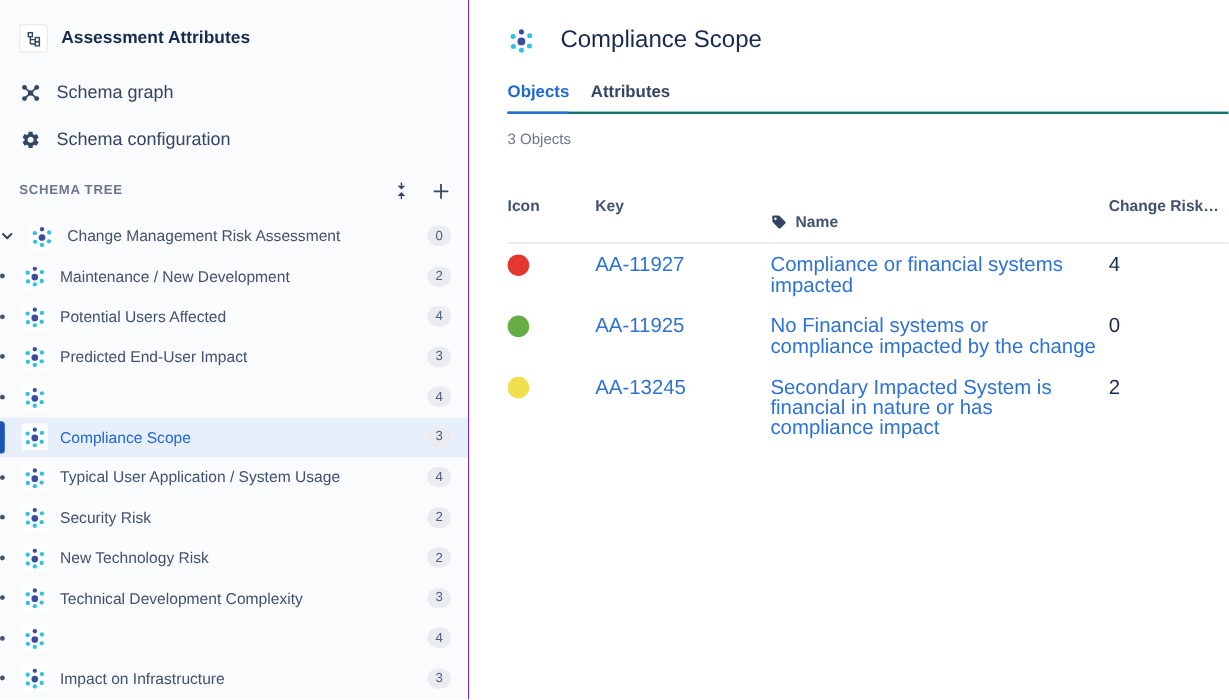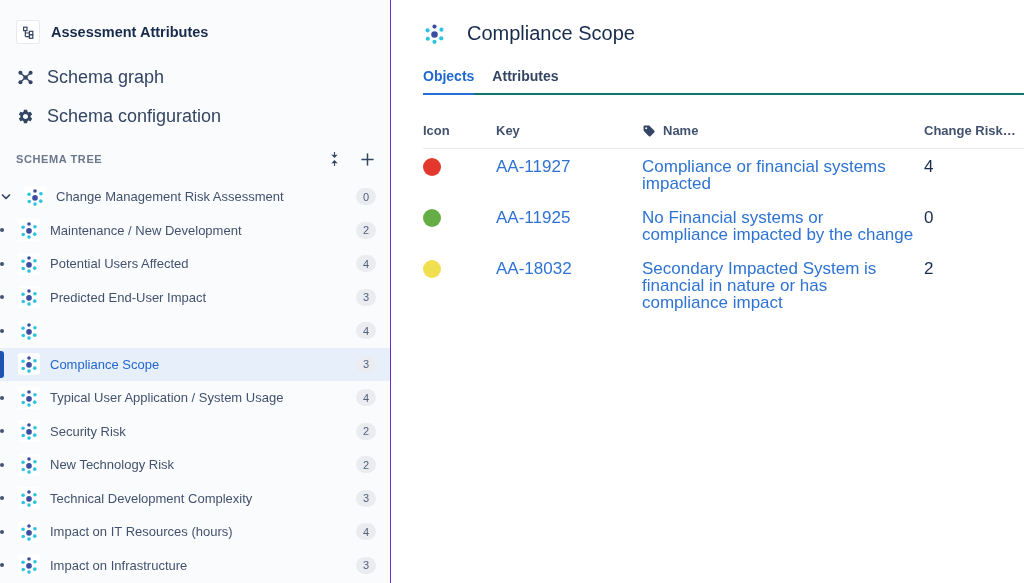--- a/index.html
+++ b/index.html
@@ -15,21 +15,21 @@
     width:391px; min-width:391px; background:#fafbfc;
     border-right:1px solid #6d28d9; display:flex; flex-direction:column;
   }
   .sidebar-header { height:58px; padding:6px 16px 0; display:flex; align-items:center; gap:11px; }
   .icon-box {
     width:24px; height:24px; background:#ffffff; border:1px solid #e8eaee;
     border-radius:3px; display:flex; align-items:center; justify-content:center; flex:0 0 auto;
   }
   .sidebar-title { font-size:14.5px; font-weight:bold; color:#172b4d; }
   .nav-item { height:39px; padding:0 16px; display:flex; align-items:center; gap:13px; cursor:pointer; }
-  .nav-item .nav-label { font-size:18px; color:#344563; }
+  .nav-item .nav-label { font-size:15px; color:#344563; }
   .nav-icon { width:18px; display:flex; justify-content:center; flex:0 0 auto; }
 
   .tree-header { height:34px; margin-top:6px; padding:0 14px 0 16px; display:flex; align-items:center;gap:23px; }
   .tree-header-label {
     font-size:11px; font-weight:bold; color:#6b778c; letter-spacing:0.6px;
   }
   .tree-header-actions { margin-left:auto; display:flex; align-items:center; gap:15px; }
   .tree-action { width:18px; height:18px; display:flex; align-items:center; justify-content:center; cursor:pointer; }
 
   .tree { margin-top:4px; display:flex; flex-direction:column; }
@@ -70,21 +70,21 @@
 
   .object-count { margin-top:14px; font-size:12.5px; color:#6b778c; }
 
   table { margin-top:22px; width:100%; border-collapse:collapse; table-layout:fixed; }
   col.c-icon { width:73px; } col.c-key { width:146px; } col.c-name { width:282px; }
   th {
     text-align:left; font-size:13px; font-weight:bold; color:#42526e;
     padding:6px 8px 10px 0; border-bottom:1px solid #e8eaed; white-space:nowrap;
     overflow:hidden; text-overflow:ellipsis;
   }
-  th .th-inner { display:flex; align-items:center; gap:7px; }
+  th .th-inner { display:flex; align-items:center; gap:7px;margin-top:26px; }
   td { padding:9px 10px 8px 0; vertical-align:top; font-size:17px; line-height:17px; }
   .status-circle { width:18px; height:18px; border-radius:50%; display:block; margin-top:0; }
   a.link { color:#2e73d3; text-decoration:none; cursor:pointer; }
   td.risk { color:#172b4d; }
 
   svg { display:block; }
 </style>
 </head>
 <body>
 
@@ -332,21 +332,20 @@
             <svg width="18" height="18" viewBox="0 0 20 20">
     <circle cx="10" cy="3.4" r="2" fill="#3b4da0"></circle>
     <circle cx="3.4" cy="7" r="2" fill="#2cc3e2"></circle>
     <circle cx="16.6" cy="6.4" r="2" fill="#2cc3e2"></circle>
     <circle cx="10" cy="11" r="3.1" fill="#3b4da0"></circle>
     <circle cx="3.6" cy="15" r="2" fill="#2cc3e2"></circle>
     <circle cx="16.4" cy="14.6" r="2" fill="#2cc3e2"></circle>
     <circle cx="10" cy="17.9" r="2" fill="#2cc3e2"></circle>
   </svg>
           </span>
-    <span class="tree-label">Impact on IT Resources (hours)</span>
     <span class="badge">4</span>
   </div>
         <div class="tree-item child">
 
     <span class="bullet"></span>
     <span class="obj-icon">
             <svg width="18" height="18" viewBox="0 0 20 20">
     <circle cx="10" cy="3.4" r="2" fill="#3b4da0"></circle>
     <circle cx="3.4" cy="7" r="2" fill="#2cc3e2"></circle>
     <circle cx="16.6" cy="6.4" r="2" fill="#2cc3e2"></circle>
@@ -377,20 +376,21 @@
         </svg>
       </span>
       <span class="main-title">Compliance Scope</span>
     </div>
 
     <div class="tabs">
       <span class="tab active">Objects</span>
       <span class="tab">Attributes</span>
     </div>
 
+    <div class="object-count">3 Objects</div>
 
     <table>
       <colgroup>
         <col class="c-icon">
           <col class="c-key">
           <col class="c-name">
           <col>
       </colgroup>
       <thead>
         <tr>
@@ -424,20 +424,20 @@
               <span class="status-circle" style="background: rgb(103, 173, 69);"></span>
             </td>
     <td><a class="link">AA-11925</a></td>
     <td><a class="link">No Financial systems or compliance impacted by the change</a></td>
     <td class="risk">0</td>
   </tr>
           <tr>
     <td>
               <span class="status-circle" style="background: rgb(240, 223, 78);"></span>
             </td>
-    <td><a class="link">AA-18032</a></td>
+    <td><a class="link">AA-13245</a></td>
     <td><a class="link">Secondary Impacted System is financial in nature or has compliance impact</a></td>
     <td class="risk">2</td>
   </tr>
         </tbody>
     </table>
   </main>
 </div>
 
 </body></html>

